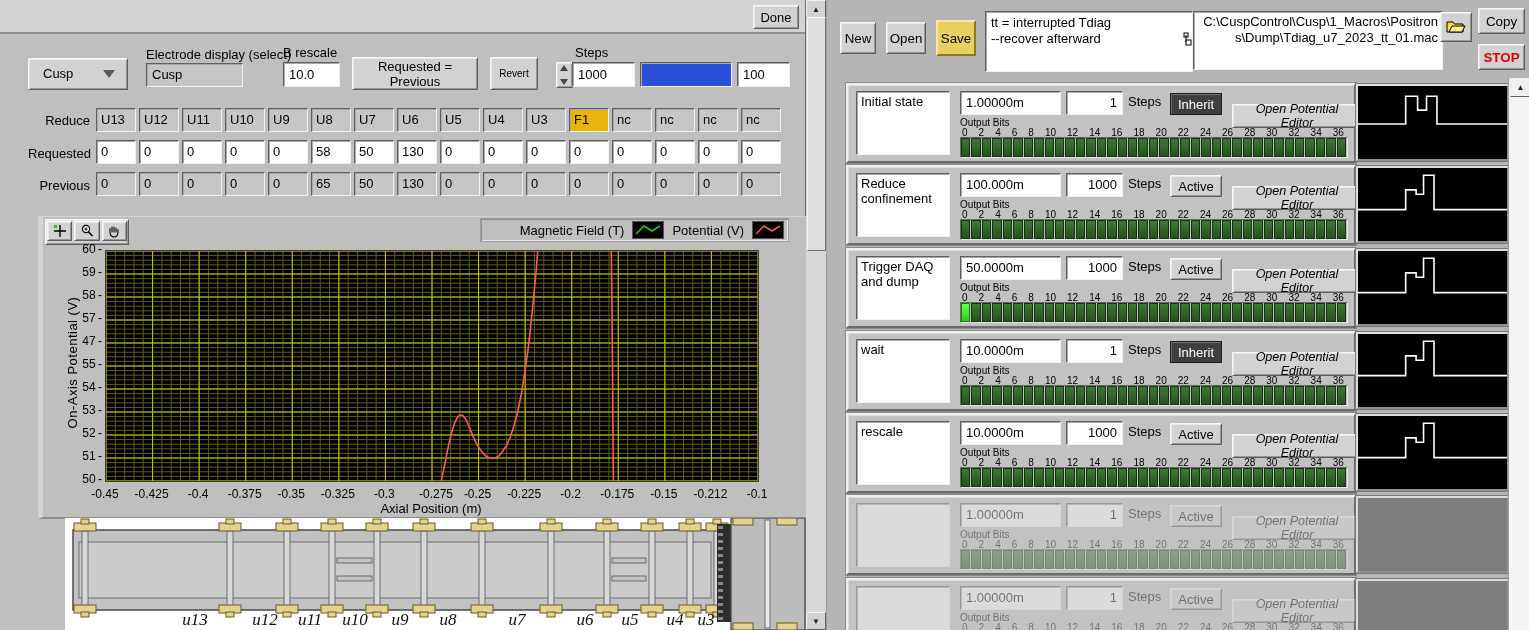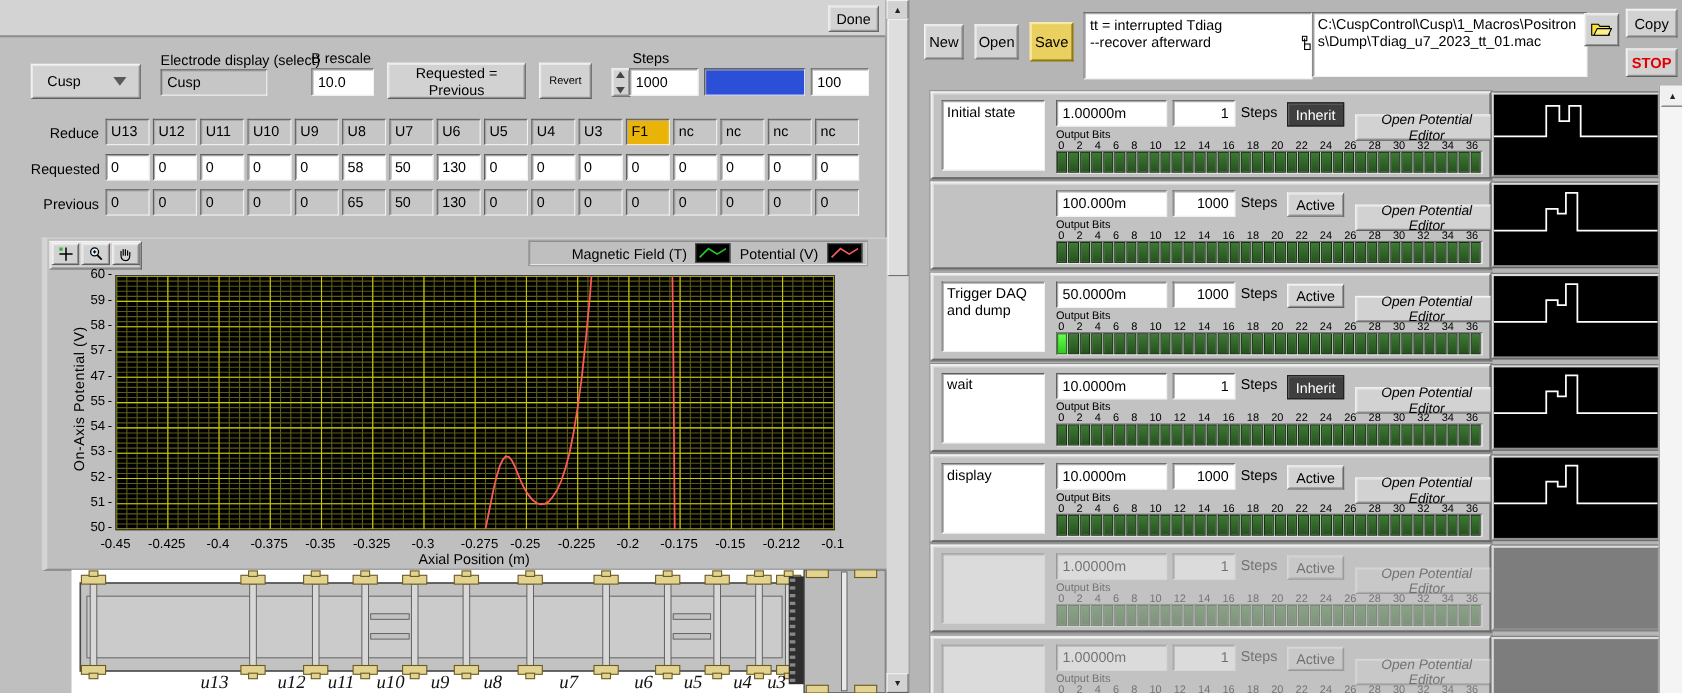--- a/index.html
+++ b/index.html
@@ -490,21 +490,21 @@
     <div class="abs sunken" style="left:158px;top:11px;width:196px;height:53px;padding:3px 5px;font-size:13px;line-height:16px;white-space:pre-line;overflow:hidden;">tt = interrupted Tdiag
 --recover afterward</div>
 
     <span class="abs" style="left:356px;top:32px;">
       <svg width="9" height="14" viewBox="0 0 9 14">
           <rect x="1" y="1" width="4" height="4" fill="none" stroke="#000"></rect>
           <rect x="3" y="8" width="5" height="5" fill="none" stroke="#000"></rect>
           <path d="M3 3v7" stroke="#000"></path>
         </svg>
     </span>
-    <div class="abs sunken" style="left:366px;top:11px;width:240px;height:53px;padding:2px 4px;font-size:13px;line-height:16px;word-break:break-all;overflow:hidden;">C:\CuspControl\Cusp\1_Macros\Positrons\Dump\Tdiag_u7_2023_tt_01.mac</div>
+    <div class="abs sunken" style="left:366px;top:11px;width:240px;height:53px;padding:2px 4px;font-size:13px;line-height:16px;word-break:break-all;overflow:hidden;text-align:right;">C:\CuspControl\Cusp\1_Macros\Positrons\Dump\Tdiag_u7_2023_tt_01.mac</div>
 
     <button class="abs raised btn" style="left:613px;top:12px;width:32px;height:30px;">
       <span>
         <svg width="20" height="14" viewBox="0 0 20 14">
             <path d="M1 13V3h6l1.5 2H17v8z" fill="#f7e13a" stroke="#000" stroke-width="1"></path>
             <path d="M3 13l3-6h13l-3 6z" fill="#fdf08a" stroke="#000" stroke-width="1"></path>
           </svg>
       </span>
     </button>
 
@@ -581,20 +581,21 @@
               <span class="led"></span>
               <span class="led"></span>
             </div>
           </div>
         </div>
         <div class="wave-box" style="top:84px;left:529px;"><svg width="100%" height="100%" viewBox="0 0 100 100" preserveAspectRatio="none">
             <polyline points="0,52 32,52 32,14 40,14 40,33 46,33 46,14 53,14 53,52 100,52" fill="none" stroke="#fff" stroke-width="1.6" vector-effect="non-scaling-stroke"></polyline>
           </svg></div>
         <div class="abs macro-row" style="left:19px;top:165px;width:506px;height:76px;">
           <div class="rc abs" style="left:0;top:0;width:100%;height:100%;">
+            <div class="row-name">Reduce confinement</div>
             <div class="dur sunken">100.000m</div>
             <div class="stp sunken">1000</div>
             <span class="stp-lab">Steps</span>
             <button class="mode btn raised">Active</button>
             <button class="editor btn raised">Open Potential Editor</button>
             <span class="ob-lab">Output Bits</span>
             <div class="bitnums">
               <span>0</span>
               <span>2</span>
               <span>4</span>
@@ -802,21 +803,21 @@
               <span class="led"></span>
               <span class="led"></span>
             </div>
           </div>
         </div>
         <div class="wave-box" style="top:332px;left:529px;"><svg width="100%" height="100%" viewBox="0 0 100 100" preserveAspectRatio="none">
             <polyline points="0,57 32,57 32,30 39,30 39,36 44,36 44,10 51,10 51,57 100,57" fill="none" stroke="#fff" stroke-width="1.6" vector-effect="non-scaling-stroke"></polyline>
           </svg></div>
         <div class="abs macro-row" style="left:19px;top:413px;width:506px;height:76px;">
           <div class="rc abs" style="left:0;top:0;width:100%;height:100%;">
-            <div class="row-name">display</div>
+            <div class="row-name">rescale</div>
             <div class="dur sunken">10.0000m</div>
             <div class="stp sunken">1000</div>
             <span class="stp-lab">Steps</span>
             <button class="mode btn raised">Active</button>
             <button class="editor btn raised">Open Potential Editor</button>
             <span class="ob-lab">Output Bits</span>
             <div class="bitnums">
               <span>0</span>
               <span>2</span>
               <span>4</span>

